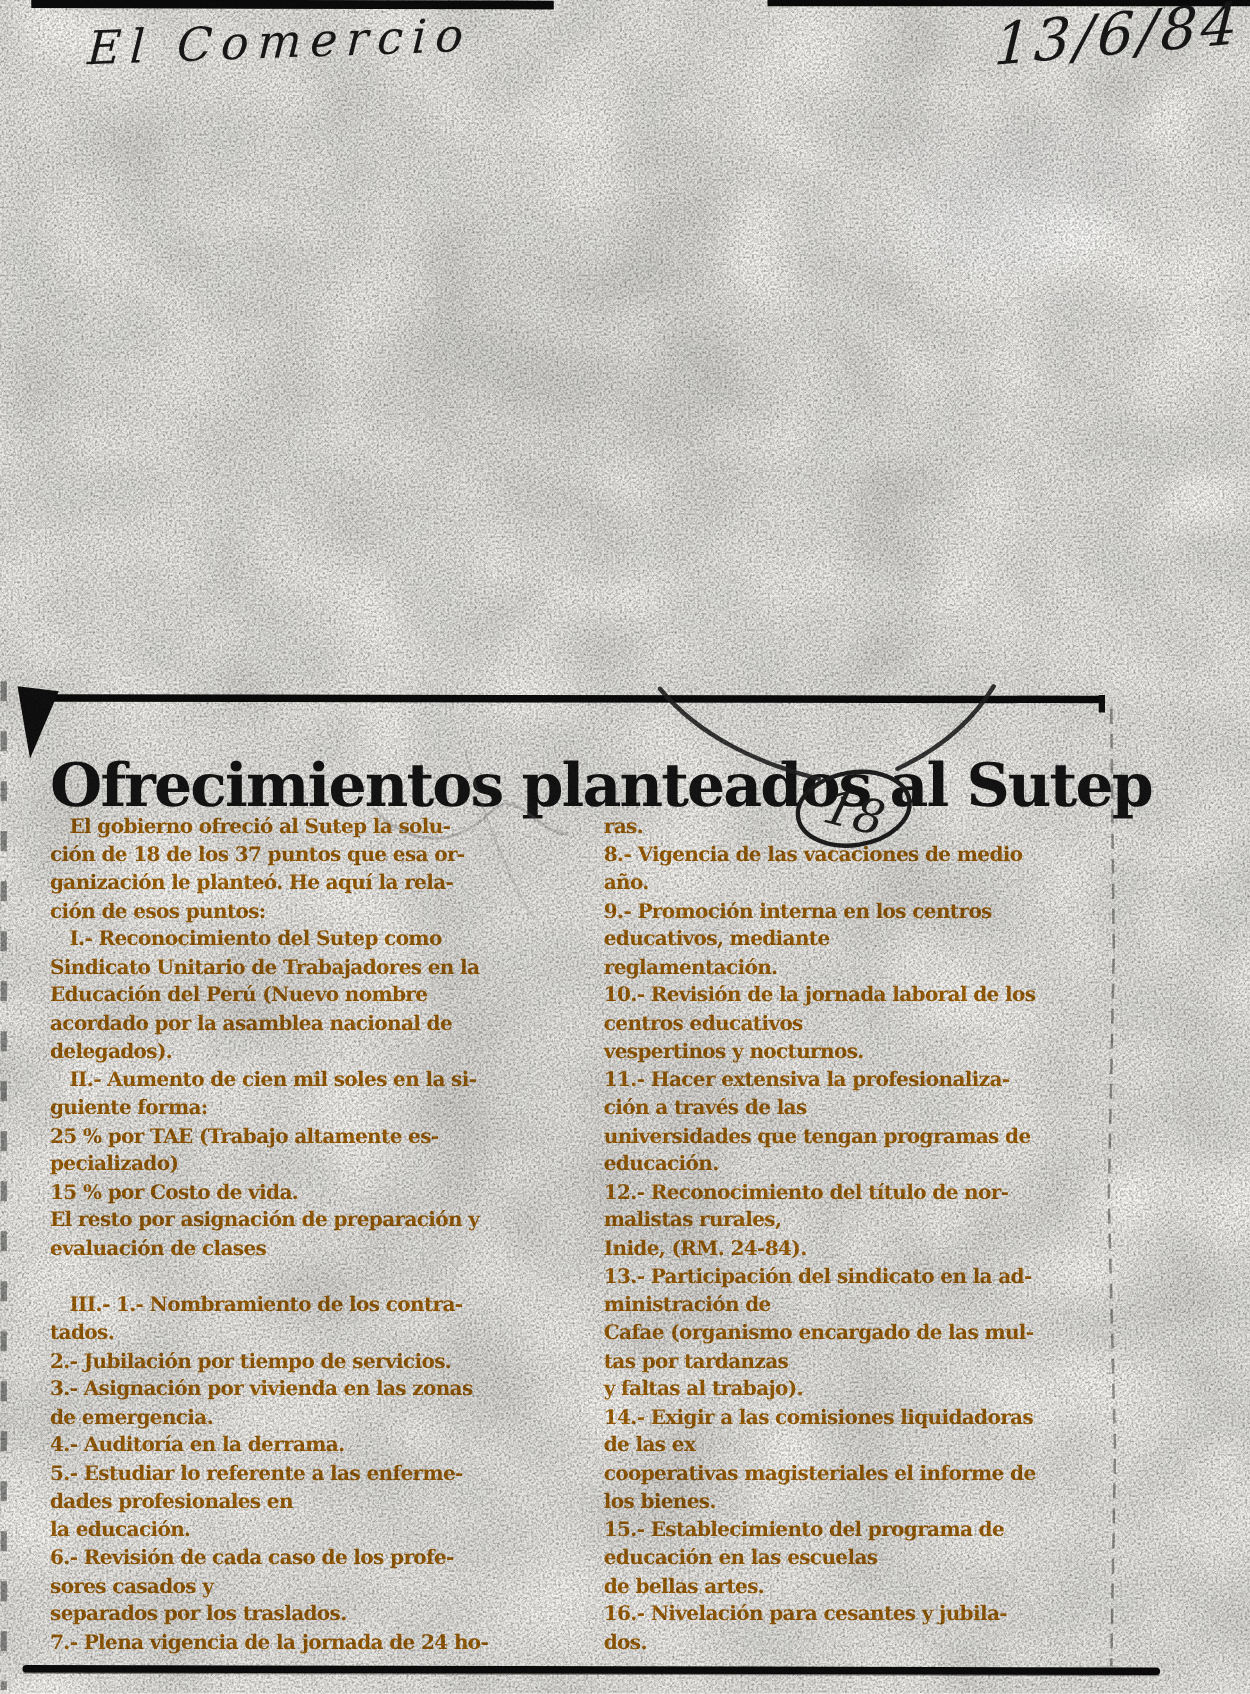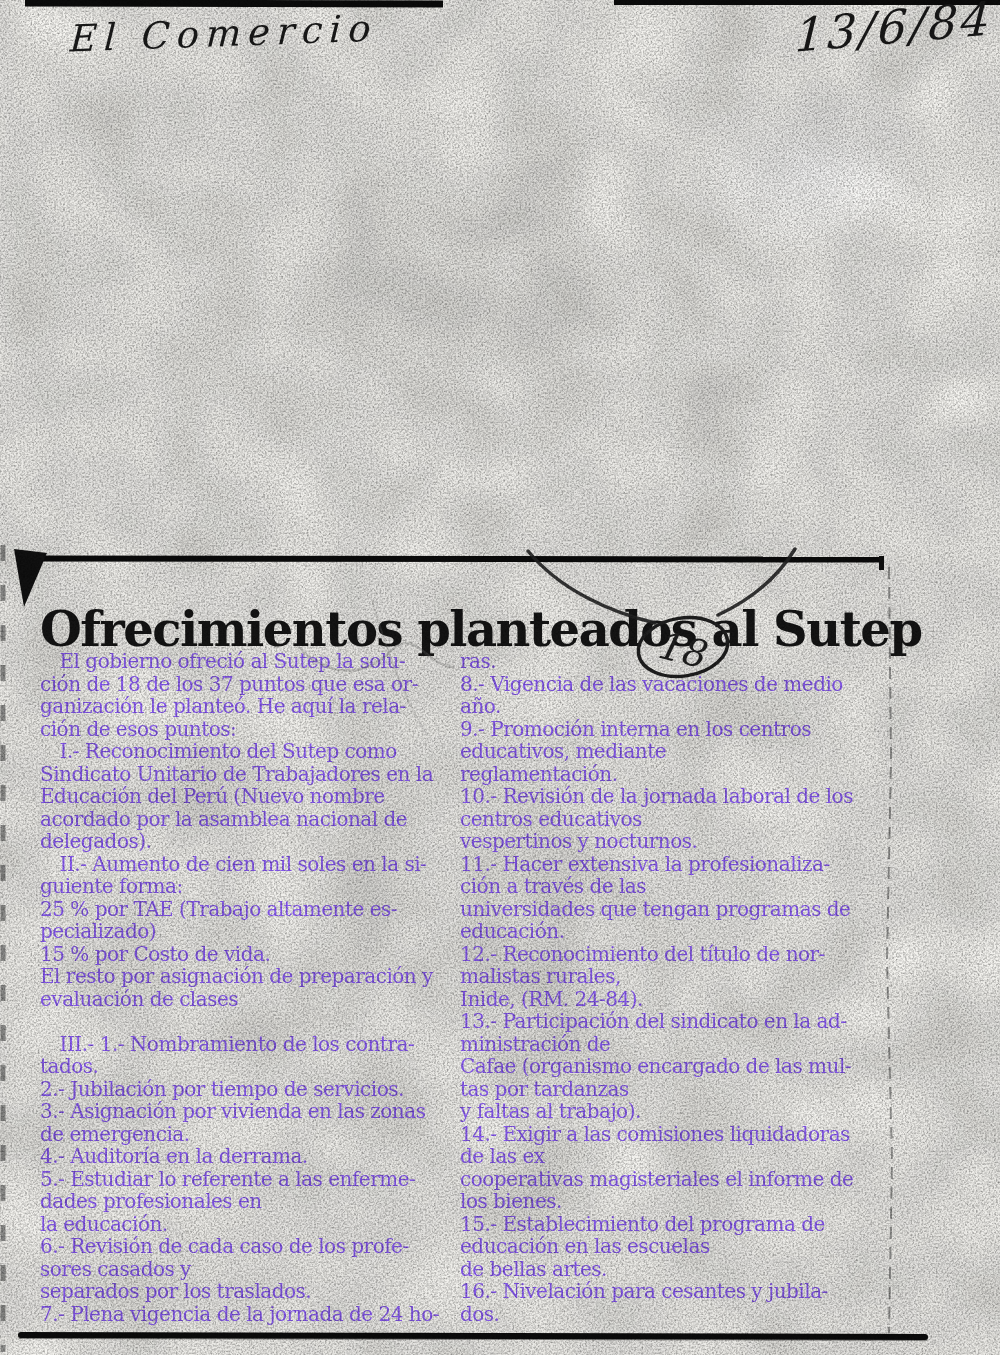--- a/index.html
+++ b/index.html
@@ -36,24 +36,24 @@
   .hw-date{left:795px;top:0px;font-size:46px;letter-spacing:3px;
     transform:rotate(-5deg) skewX(-8deg);}
 
   .headline-rule{position:absolute;left:28px;top:556px;width:856px;height:6px;
     background:var(--rule);transform:rotate(0.08deg);}
   .headline{position:absolute;left:40px;top:566px;width:860px;
     font-weight:700;font-size:48px;line-height:62px;letter-spacing:-1.5px;
     color:#171717;white-space:nowrap;}
 
   .col{position:absolute;top:650px;
-    font-weight:400;font-size:20px;line-height:22.5px;letter-spacing:-0.5px;
-    white-space:pre;color:#8b5cf6;}
+    font-weight:700;font-size:16px;line-height:22.5px;letter-spacing:-0.5px;
+    white-space:pre;color:#a16207;}
   .col.left{left:40px;}
-  .col.right{left:460px;}
+  .col.right{left:483px;}
 
   .bottom-rule{position:absolute;left:18px;top:1333px;width:910px;height:6px;
     background:var(--rule);transform:rotate(0.12deg);border-radius:3px;
     box-shadow:0 1px 0 rgba(0,0,0,0.4);}
 
   .overlay-svg{position:absolute;left:0;top:0;pointer-events:none;}
 </style>
 </head>
 <body>
 

